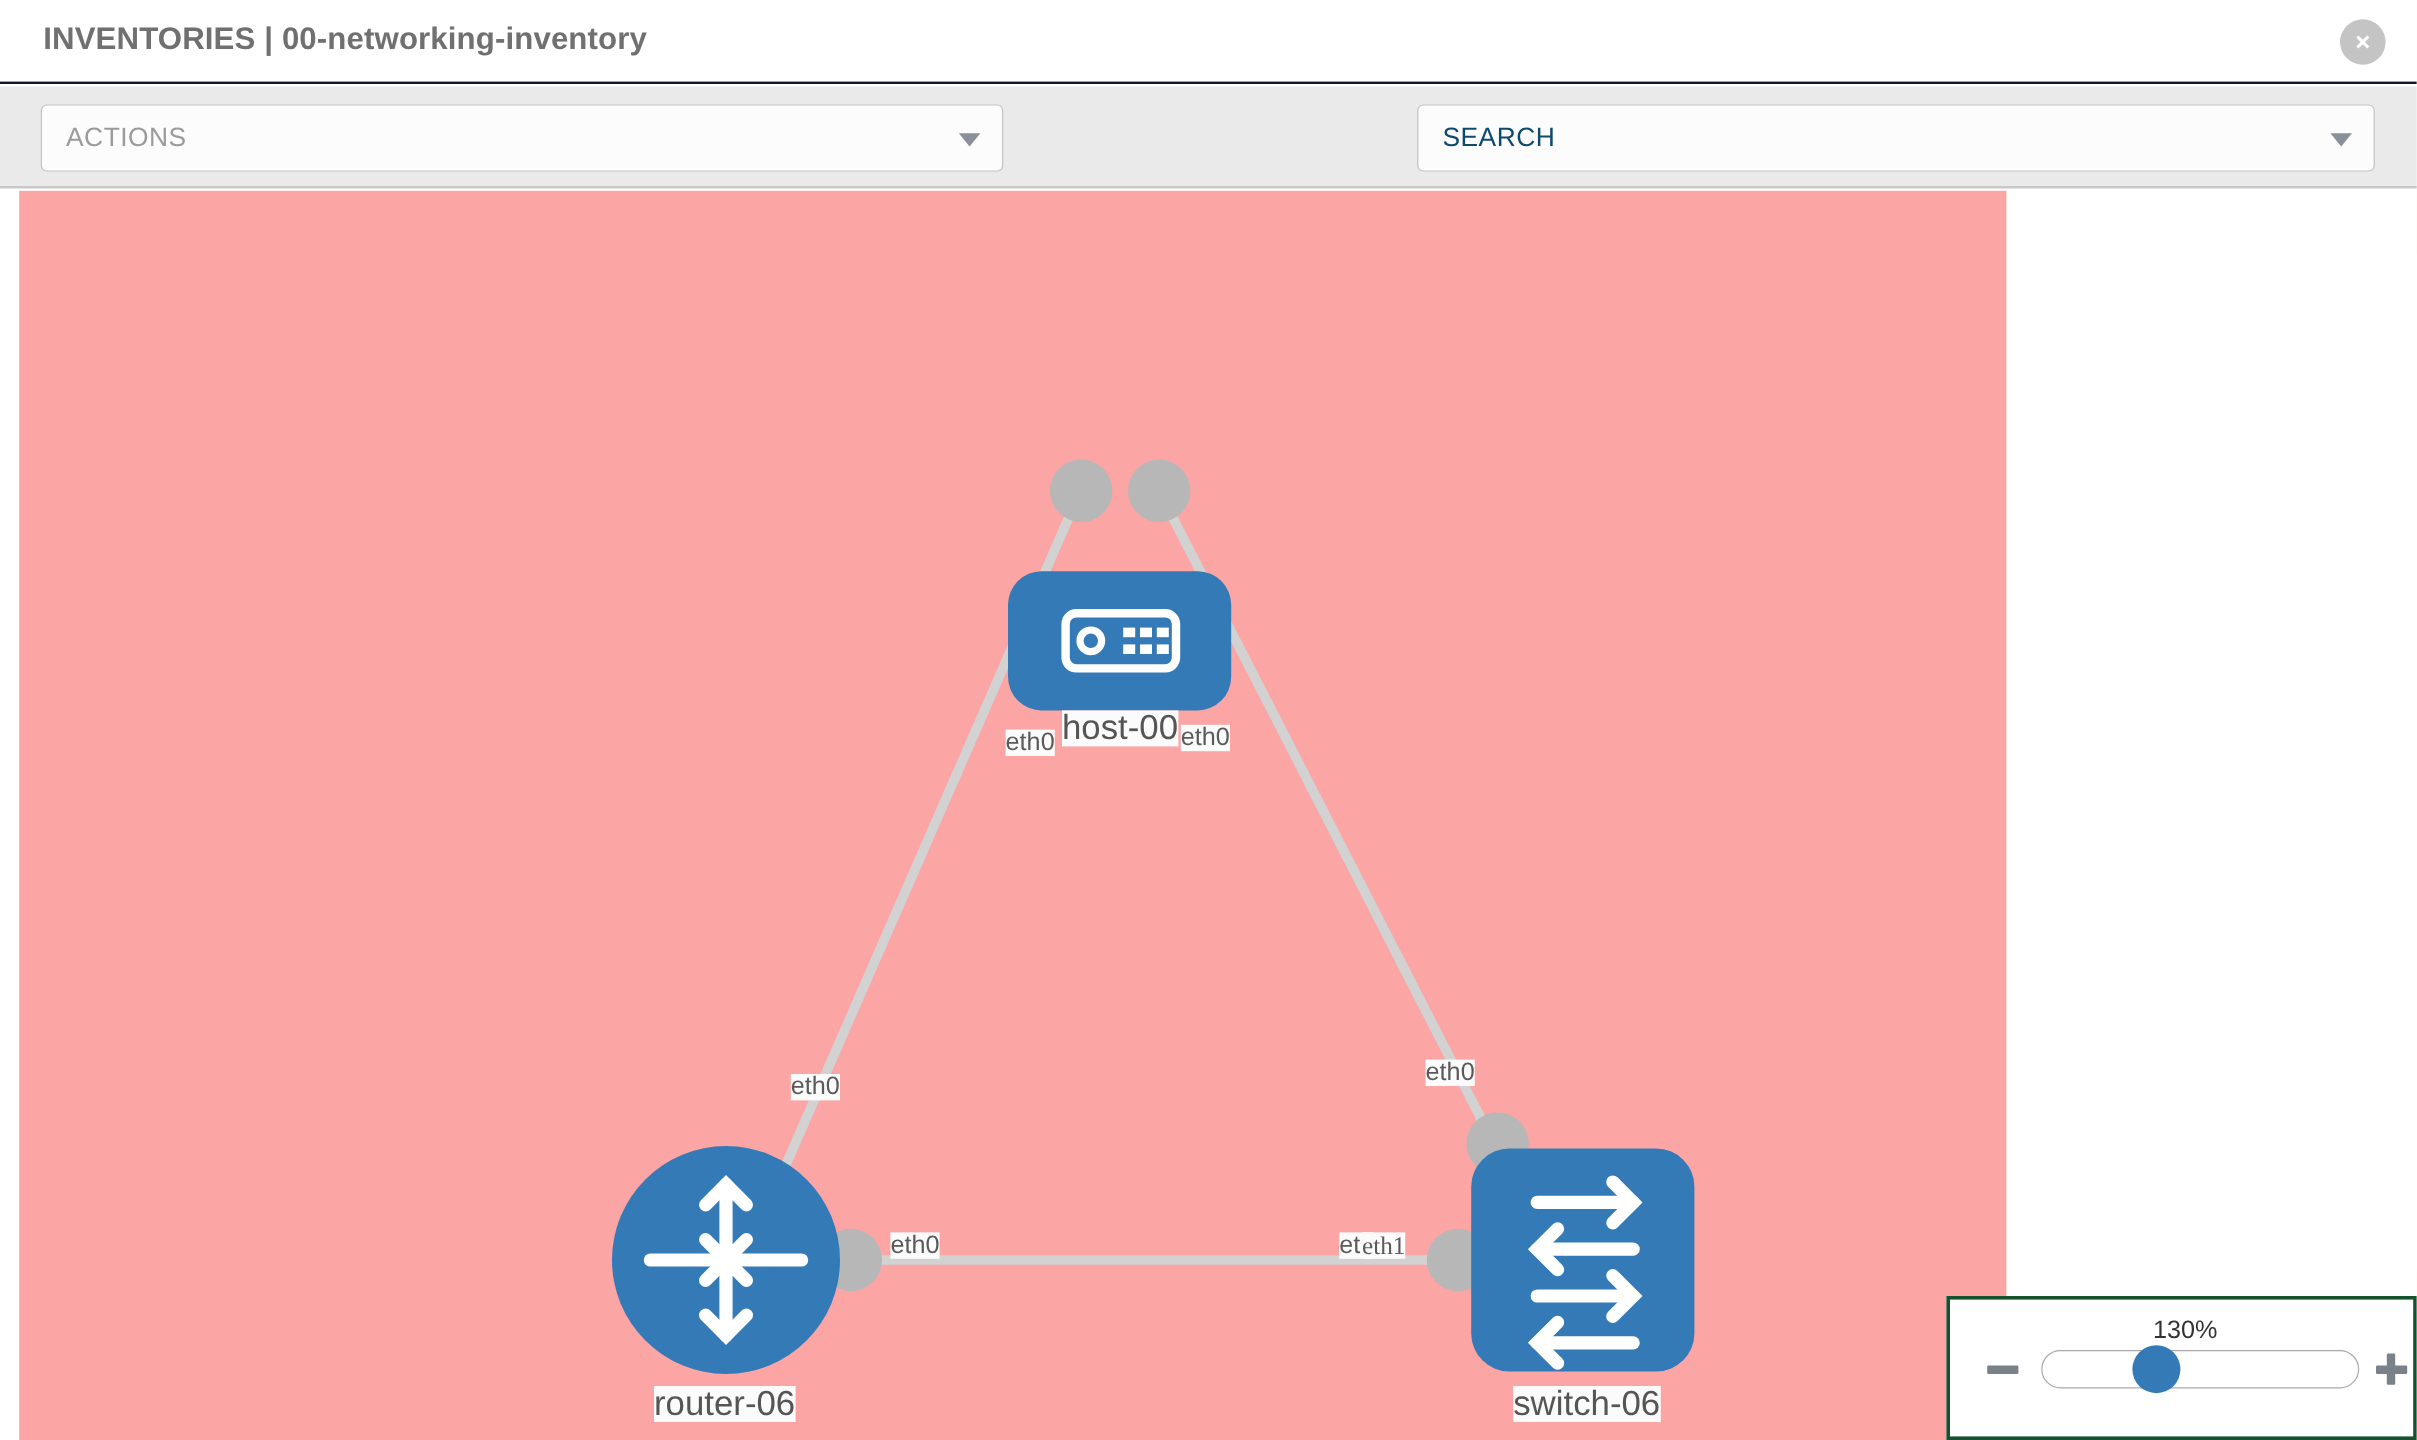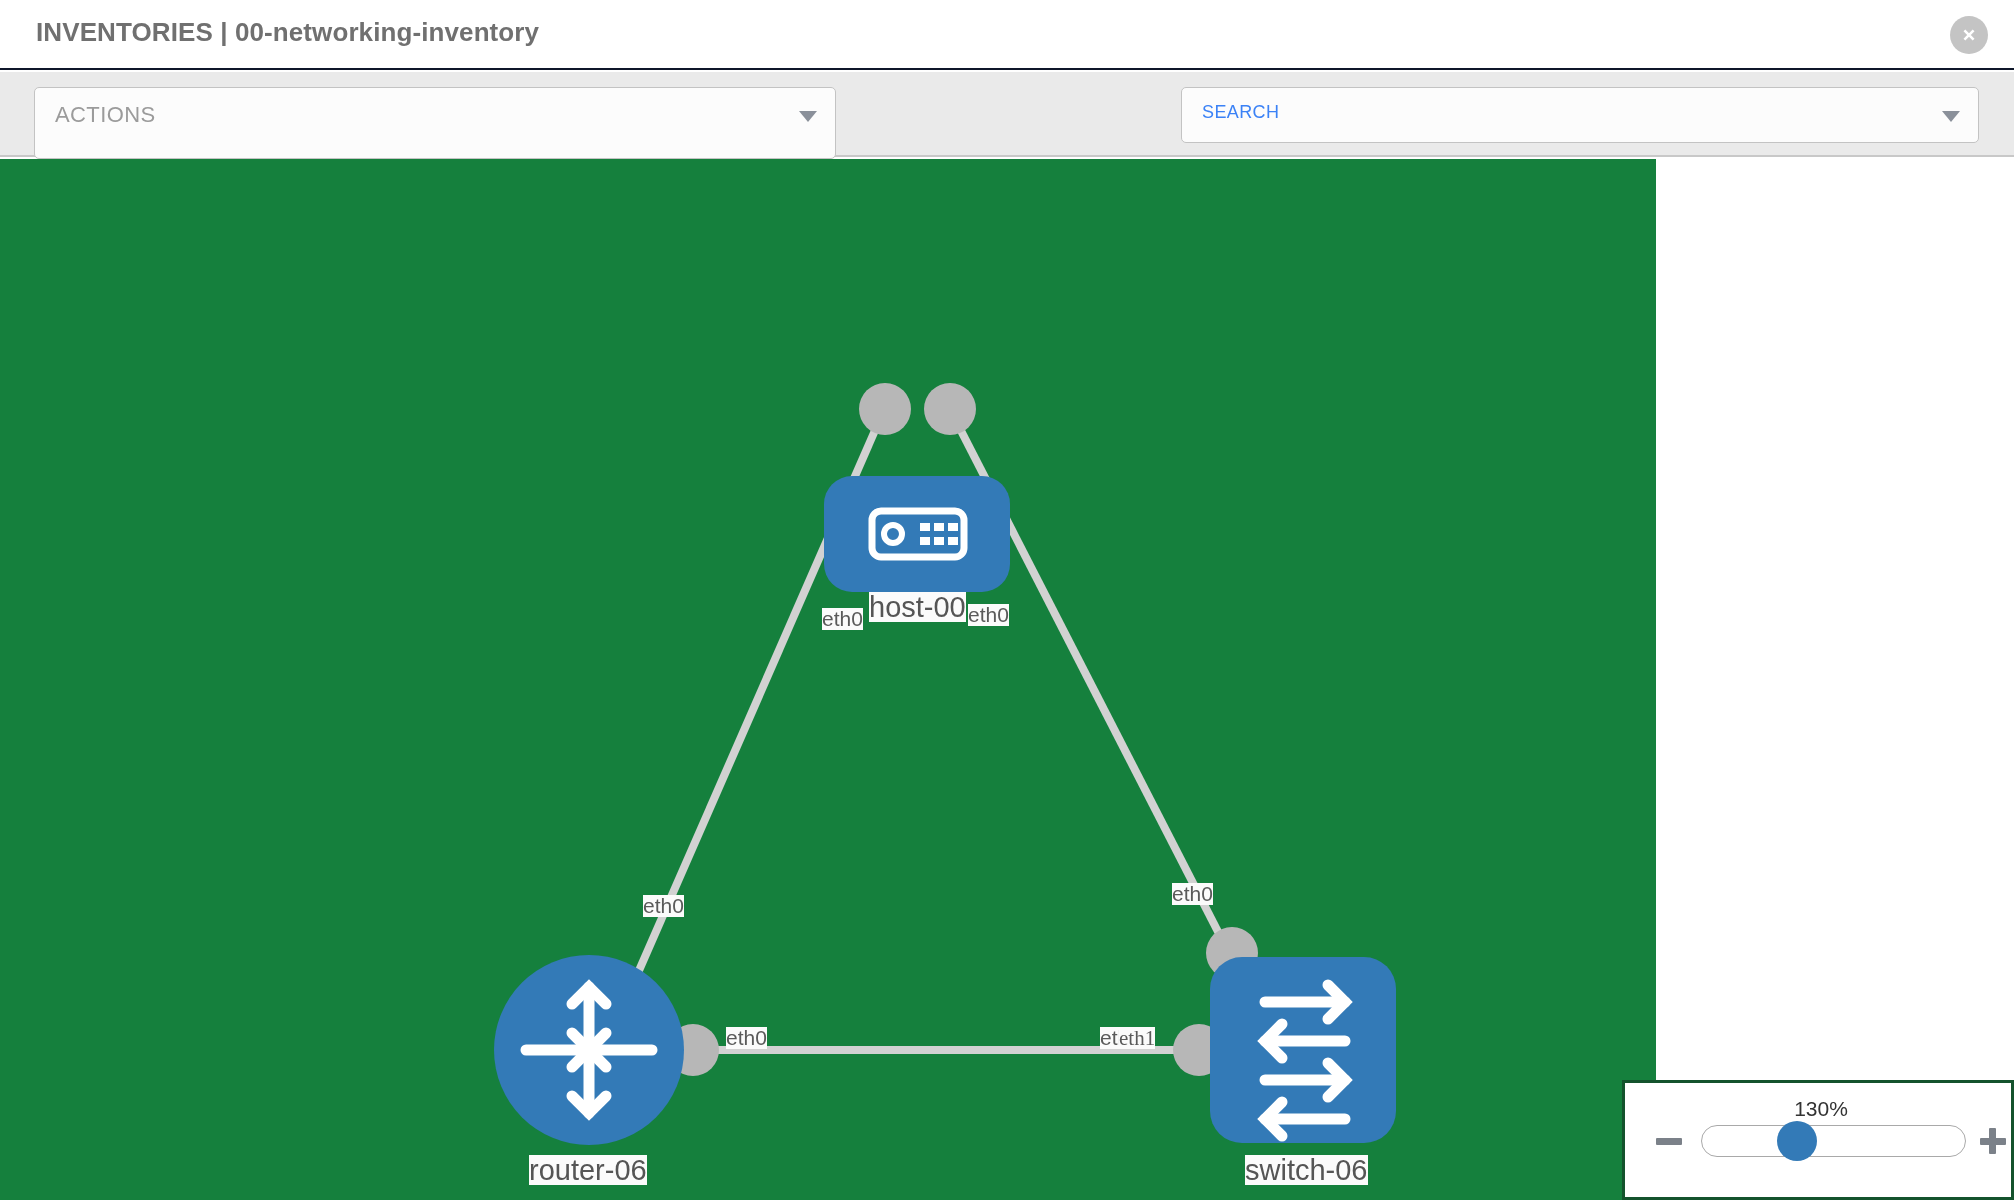--- a/index.html
+++ b/index.html
@@ -32,21 +32,21 @@
   .close-btn svg { display: block; }
 
   
   .toolbar {
     position: absolute; left: 0; top: 72px; width: 2014px; height: 85px;
     background: #eaeaea;
     border-bottom: 2px solid #c8c8c8;
   }
   .actions-select {
     position: absolute; left: 34px; top: 15px;
-    width: 802px; height: 72px;
+    width: 802px; height: 56px;
     background: #fcfcfc;
     border: 1px solid #c3c3c3;
     border-radius: 5px;
     cursor: pointer;
   }
   .actions-select .sel-label {
     position: absolute; left: 20px; top: 14px;
     font-size: 22px; color: #9b9b9b; letter-spacing: 0.4px;
   }
   .caret {
@@ -68,28 +68,28 @@
   .search-box {
     position: absolute; left: 1181px; top: 15px;
     width: 798px; height: 56px;
     background: #fcfcfc;
     border: 1px solid #c3c3c3;
     border-radius: 5px;
     cursor: text;
   }
   .search-box .sel-label {
     position: absolute; left: 20px; top: 14px;
-    font-size: 18px; color: #3b82f6; letter-spacing: 0.4px;
+    font-size: 22px; color: #0c4a6e; letter-spacing: 0.4px;
   }
 
   
   .canvas {
-    position: absolute; left: 0; top: 159px;
+    position: absolute; left: 16px; top: 159px;
     width: 1656px; height: 1041px;
-    background: #15803d;
+    background: #fca5a5;
     overflow: hidden;
   }
   .canvas svg { position: absolute; left: 0; top: 0; }
 
   
   .nlabel {
     position: absolute;
     font-size: 29px; color: #555555;
     background: #fbfbfb;
     white-space: nowrap;

